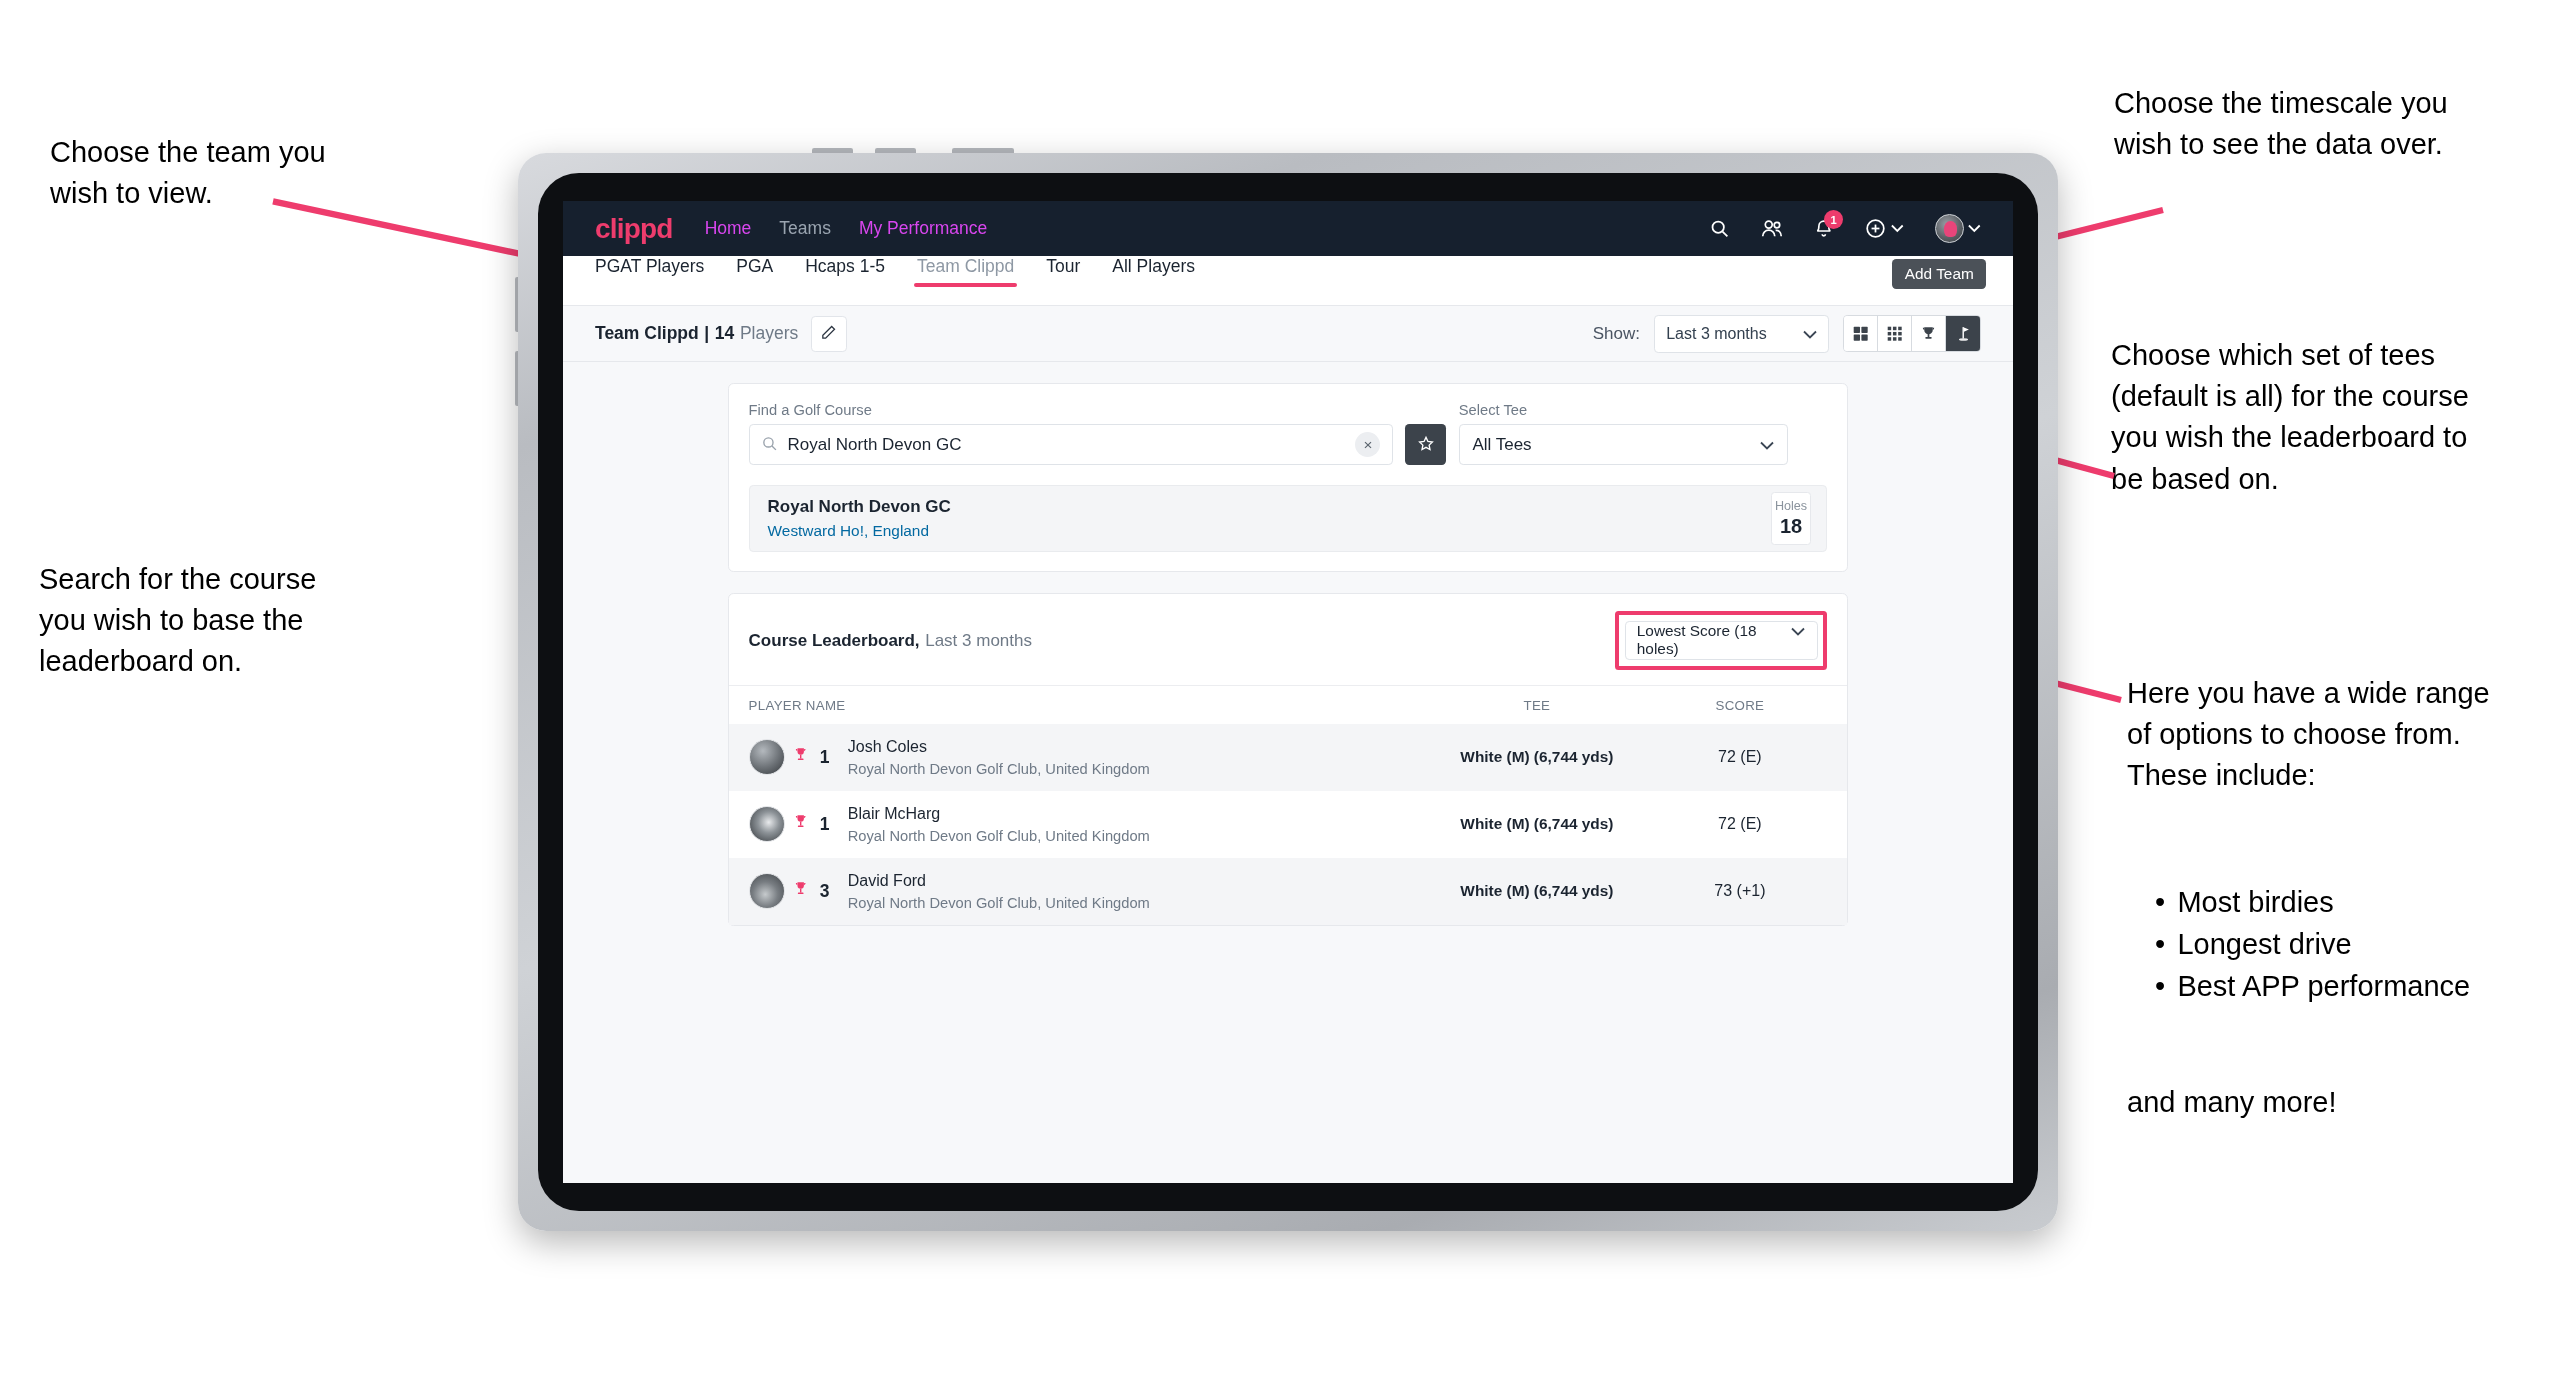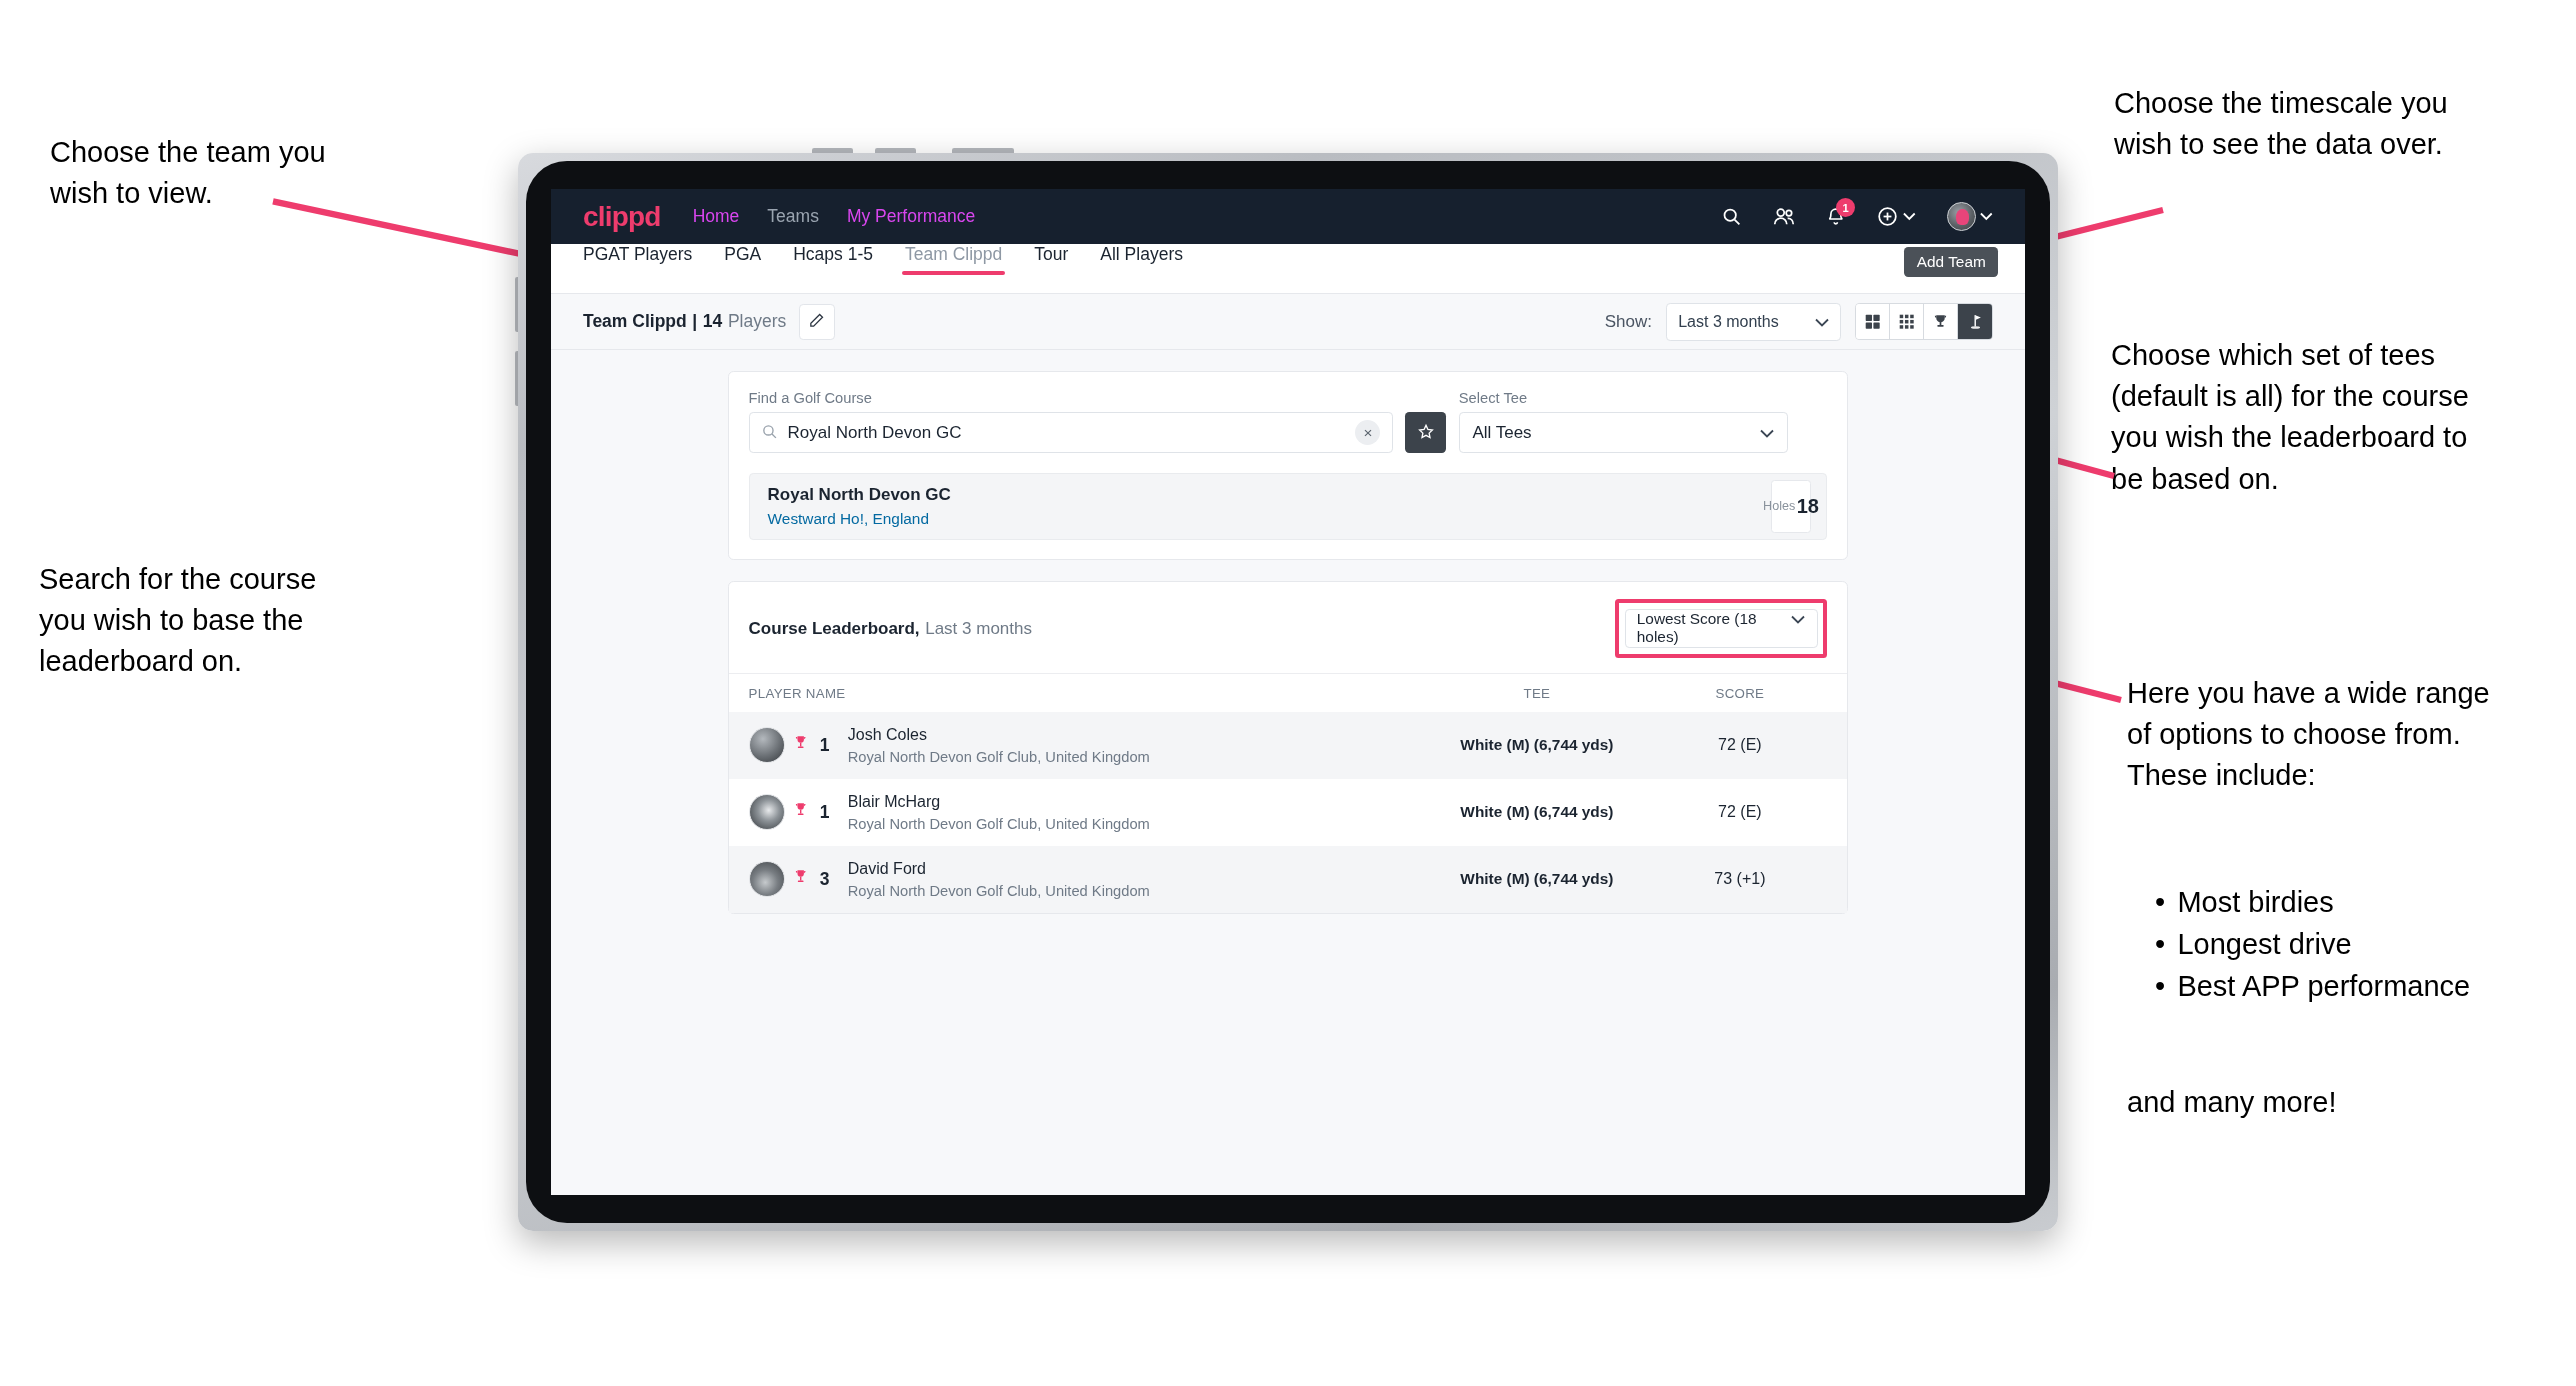--- a/index.html
+++ b/index.html
@@ -24,23 +24,23 @@
   .anno-bullets .b { display: flex; gap: 12.6px; }
   .anno-bullets .b .dot { width: 9.8px; }
 
   .arrow { position: absolute; overflow: visible; }
 
   
   #device {
     position: absolute;
     left: 518px; top: 153px;
     width: 1540px; height: 1078px;
-    border-radius: 15px;
+    border-radius: 28px;
     background: linear-gradient(160deg,#d8dade 0%, #b9bcc1 18%, #cfd2d6 50%, #a9acb1 85%, #c9ccd0 100%);
-    padding: 8px;
+    padding: 20px;
     box-shadow: 0 11.2px 34px rgba(0,0,0,.28);
   }
   #bezel {
     width: 100%; height: 100%;
     border-radius: 41px;
     background: #0d0f12;
     padding: 28px 25px;
     display: flex; align-items: center; justify-content: center;
   }
   #screen {
@@ -182,21 +182,21 @@
   .course-card {
     margin: 0 19.6px 19.6px 19.6px; background: #f4f5f7;
     border: 0.7px solid #e9ebee; border-radius: 4.2px;
     display: flex; align-items: center; padding: 12.6px 15.4px 12.6px 18px;
     height: 67px;
   }
   .course-name { font-size: 17px; font-weight: 700; color: #1b2430; }
   .course-loc { font-size: 15.4px; color: #0369a1; margin-top: 4.9px; }
   .holes-box {
     margin-left: auto; background: #fff; border: 0.7px solid #e6e8ec; border-radius: 3.5px;
-    width: 40px; height: 53px; display: flex; 
+    width: 40px; height: 53px; display: flex; flex-direction: column;
     align-items: center; justify-content: center; gap: 1.4px;
   }
   .holes-box .lbl { font-size: 12.6px; color: #8a939d; }
   .holes-box .num { font-size: 20px; font-weight: 700; color: #1b2430; }
 
   
   .lb-head {
     display: flex; align-items: center; padding: 17px 19.6px 15.4px 19.6px;
     border-bottom: 0.7px solid #ecedf0;
   }

